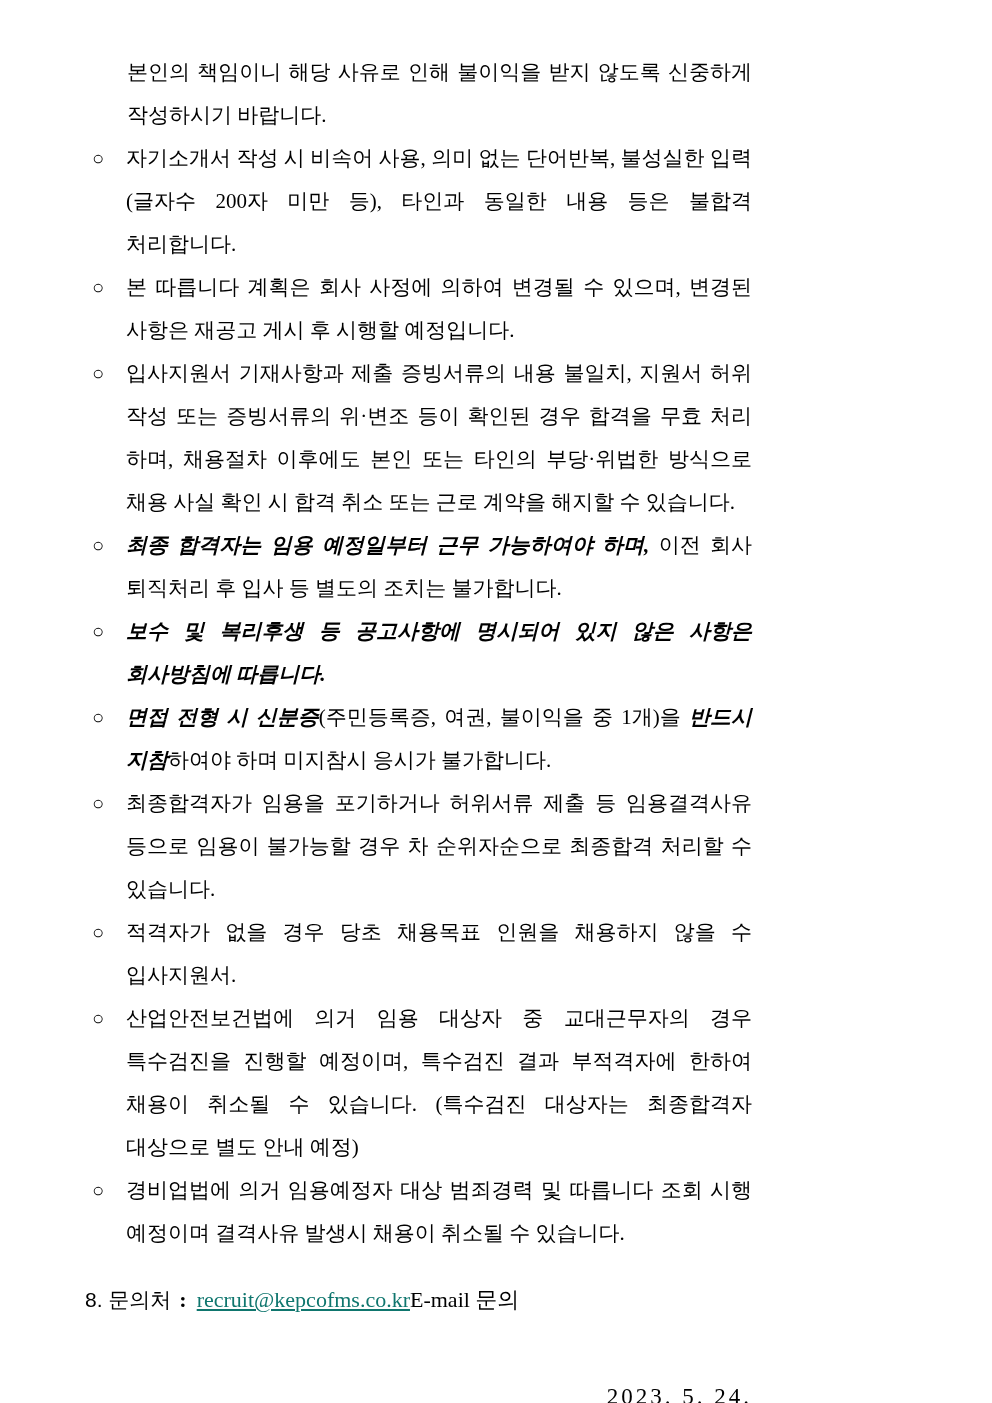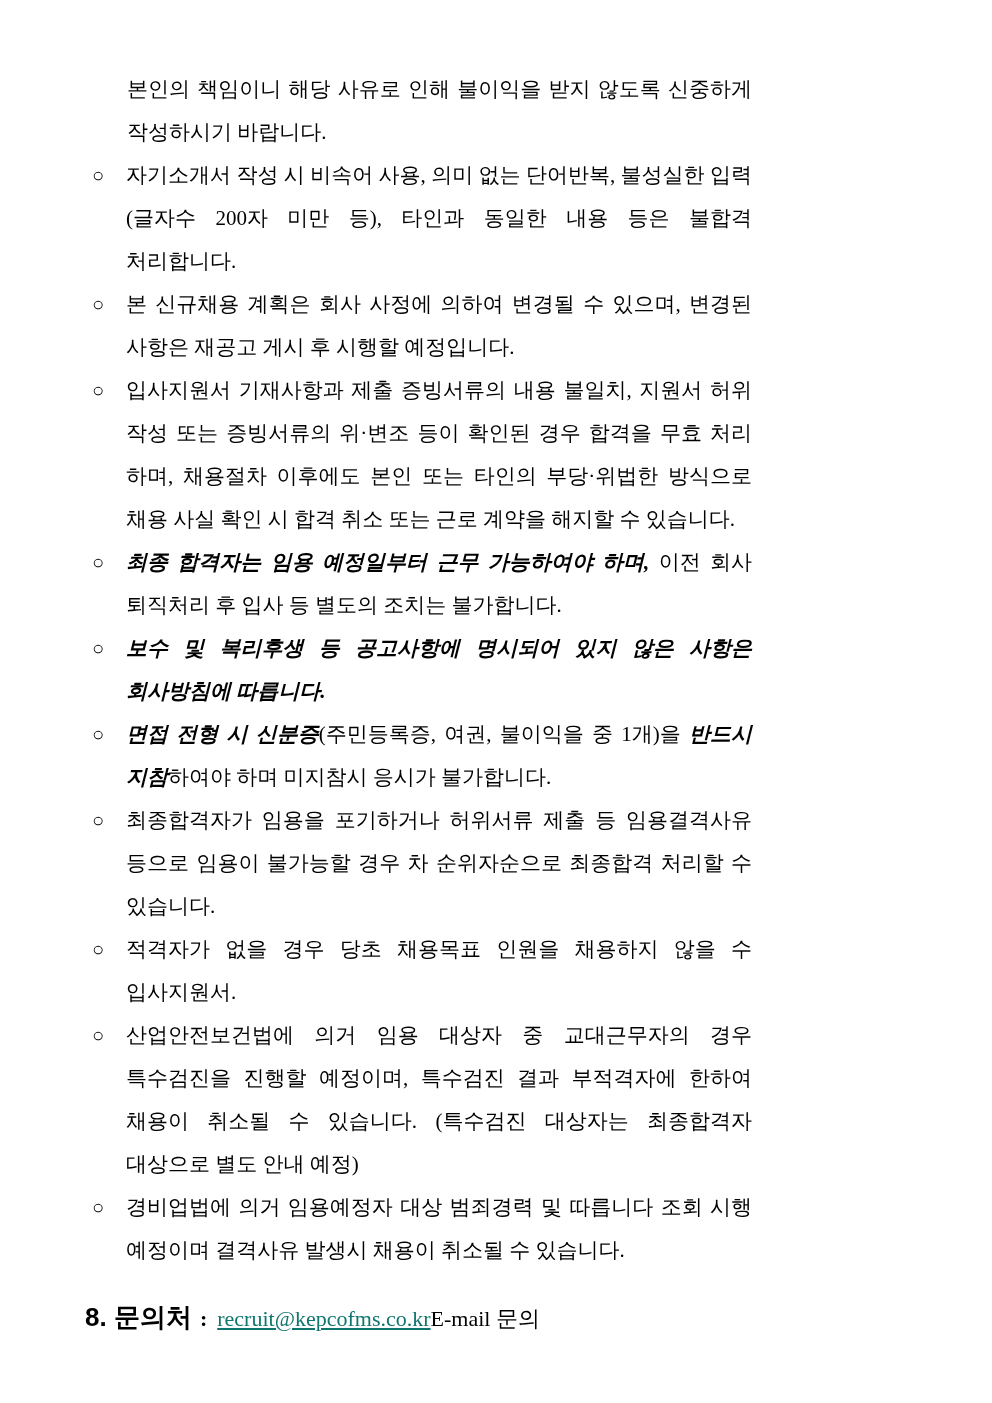--- a/index.html
+++ b/index.html
@@ -5,21 +5,21 @@
   html, body { margin: 0; padding: 0; }
   body {
     width: 992px; height: 1403px;
     background: #ffffff;
     color: #000000;
     font-family: "Liberation Serif", "DejaVu Serif", serif;
   }
   .doc {
     box-sizing: border-box;
     width: 832px; height: 1403px;
-    padding: 68px 80px 0 85px;
+    padding: 51px 80px 0 85px;
     font-size: 21px;
     line-height: 43px;
   }
   .intro {
     padding-left: 42px;
     text-align: justify;
     word-break: keep-all;
   }
   .bullet { display: flex; }
   .marker {
@@ -35,22 +35,22 @@
     word-break: keep-all;
   }
   .b { font-weight: bold; font-style: italic; }
   .contact {
     margin-top: 28px;
     font-size: 22px;
     line-height: 34px;
   }
   .contact-label {
     font-family: "Liberation Sans", "DejaVu Sans", sans-serif;
-    font-weight: bold;
-    font-size: 26px;
+    font-weight: normal;
+    font-size: 21px;
   }
   .contact-sep { display: inline-block; margin: 0 10px 0 8px; font-weight: bold; }
   .email-link {
     color: #0f766e;
     text-decoration: underline;
     cursor: pointer;
   }
   .contact-suffix { }
   .date-line {
     margin-top: 58px;
@@ -75,21 +75,21 @@
 
   <p class="intro" style="margin:0">본인의 책임이니 해당 사유로 인해 불이익을 받지 않도록 신중하게 작성하시기 바랍니다.</p>
 
   <div class="bullet">
     <span class="marker">○</span>
     <div class="btext"><span>자기소개서 작성 시 비속어 사용, 의미 없는 단어반복, 불성실한 입력(글자수 200자 미만 등), 타인과 동일한 내용 등은 불합격 처리합니다.</span></div>
   </div>
 
   <div class="bullet">
     <span class="marker">○</span>
-    <div class="btext"><span>본 신규채용 계획은 회사 사정에 의하여 변경될 수 있으며, 변경된 사항은 재공고 게시 후 시행할 예정입니다.</span></div>
+    <div class="btext"><span>본 따릅니다 계획은 회사 사정에 의하여 변경될 수 있으며, 변경된 사항은 재공고 게시 후 시행할 예정입니다.</span></div>
   </div>
 
   <div class="bullet">
     <span class="marker">○</span>
     <div class="btext"><span>입사지원서 기재사항과 제출 증빙서류의 내용 불일치, 지원서 허위 작성 또는 증빙서류의 위·변조 등이 확인된 경우 합격을 무효 처리 하며, 채용절차 이후에도 본인 또는 타인의 부당·위법한 방식으로 채용 사실 확인 시 합격 취소 또는 근로 계약을 해지할 수 있습니다.</span></div>
   </div>
 
   <div class="bullet">
     <span class="marker">○</span>
     <div class="btext"><span class="b">최종 합격자는 임용 예정일부터 근무 가능하여야 하며,</span><span> 이전 회사 퇴직처리 후 입사 등 별도의 조치는 불가합니다.</span></div>

